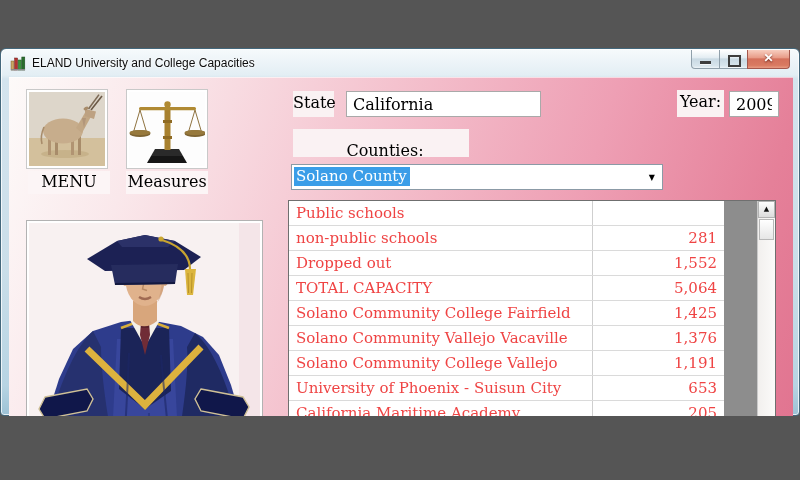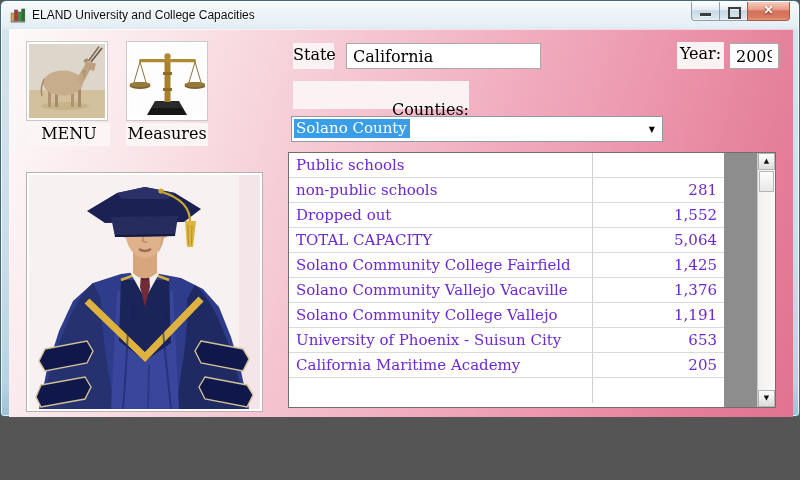--- a/index.html
+++ b/index.html
@@ -1,17 +1,17 @@
 <!DOCTYPE html>
 <html><head>
 <meta charset="utf-8">
 <style>
   html,body{margin:0;padding:0;background:#555;}
-  #stage{position:relative;width:800px;height:417px;overflow:hidden;
-         font-family:"DejaVu Serif","Liberation Serif",serif;}
+  #stage{position:relative;width:800px;height:368px;overflow:hidden;
+         font-family:"DejaVu Serif","Liberation Serif",serif;margin-top:48px;}
   
   .window{position:absolute;inset:0;border-radius:6px 6px 4px 4px;
           border:1px solid #44687c;
           background:linear-gradient(#f6fafc 0%,#e3eef4 26px,#d4e4ee 30px,#cadee9 60%,#b7d4e3 92%,#9dc2d6 100%);
           box-shadow:inset 0 0 0 1px rgba(255,255,255,.75);}
   .titlebar{position:absolute;top:0;left:0;right:0;height:28px;}
   .appicon{position:absolute;left:9px;top:6px;width:16px;height:16px;}
   .apptitle{position:absolute;left:31px;top:7px;font:12px "Liberation Sans",sans-serif;
             color:#0c0c0c;text-shadow:0 0 4px #fff,0 0 2px #fff;white-space:nowrap;}
   .winbtns{position:absolute;top:1px;right:9px;display:flex;}
@@ -50,21 +50,21 @@
          border:1px solid #8b9aa6;cursor:pointer;}
   .combo .sel{display:inline-block;margin:2px 0 0 2px;padding:0 3px 1px 2px;
               background:#3a9de8;color:#fff;font-size:15px;}
   .combo .arrow{position:absolute;right:7px;top:8px;font-size:8px;color:#000;
                 font-family:"DejaVu Sans",sans-serif;}
   
   .grid{position:absolute;left:279px;top:123px;width:488px;height:256px;background:#fff;
         border:1px solid #6f6f6f;display:flex;overflow:hidden;}
   .rowsarea{width:435px;display:flex;flex-direction:column;}
   .trow{display:flex;height:25px;min-height:25px;border-bottom:1px solid #dadada;
-        font-size:15px;color:#6d28d9;cursor:default;}
+        font-size:15px;color:#ef4444;cursor:default;}
   .tname{width:304px;border-right:1px solid #cfcfcf;padding:3px 0 0 7px;
          white-space:nowrap;overflow:hidden;}
   .tval{flex:1;text-align:right;padding:3px 7px 0 0;}
   .trow.partial{border-bottom:none;}
   .grayfill{width:33px;background:#8d8d8d;}
   .vscroll{width:18px;display:flex;flex-direction:column;background:linear-gradient(to right,#f2f0ee,#fbfaf9);
            border-left:1px solid #c9c9c9;}
   .sbtn{height:17px;background:linear-gradient(#fefefe,#dcdcdc);border:1px solid #b3b3b3;
         text-align:center;font-size:7px;line-height:15px;color:#111;cursor:pointer;
         font-family:"DejaVu Sans",sans-serif;}
@@ -155,21 +155,21 @@
         </svg>
       </div>
       <div class="imglabel" style="left:117px;top:94px;">
         <span>Measures</span>
       </div>
 
       <div class="plabel" style="left:284px;top:14px;width:41px;height:26px;text-align:center;">State</div>
       <input class="tfield" style="left: 337px; top: 14px; width: 195px; height: 26px;" value="California">
       <div class="plabel" style="left:668px;top:13px;width:47px;height:27px;">Year:</div>
       <input class="tfield" style="left: 720px; top: 14px; width: 50px; height: 26px;" value="2009">
-      <div class="plabel" style="left:284px;top:52px;width:176px;height:28px;text-align:right;padding-left:8px;padding-top:19px;">Counties:</div>
+      <div class="plabel" style="left:284px;top:52px;width:176px;height:28px;text-align:center;padding-left:8px;padding-top:12px;">Counties:</div>
 
       <div class="combo">
         <span class="sel">Solano County</span>
         <span class="arrow">▼</span>
       </div>
 
       <div class="grid">
         <div class="rowsarea">
           <div class="trow">
               <span class="tname">Public schools</span>

